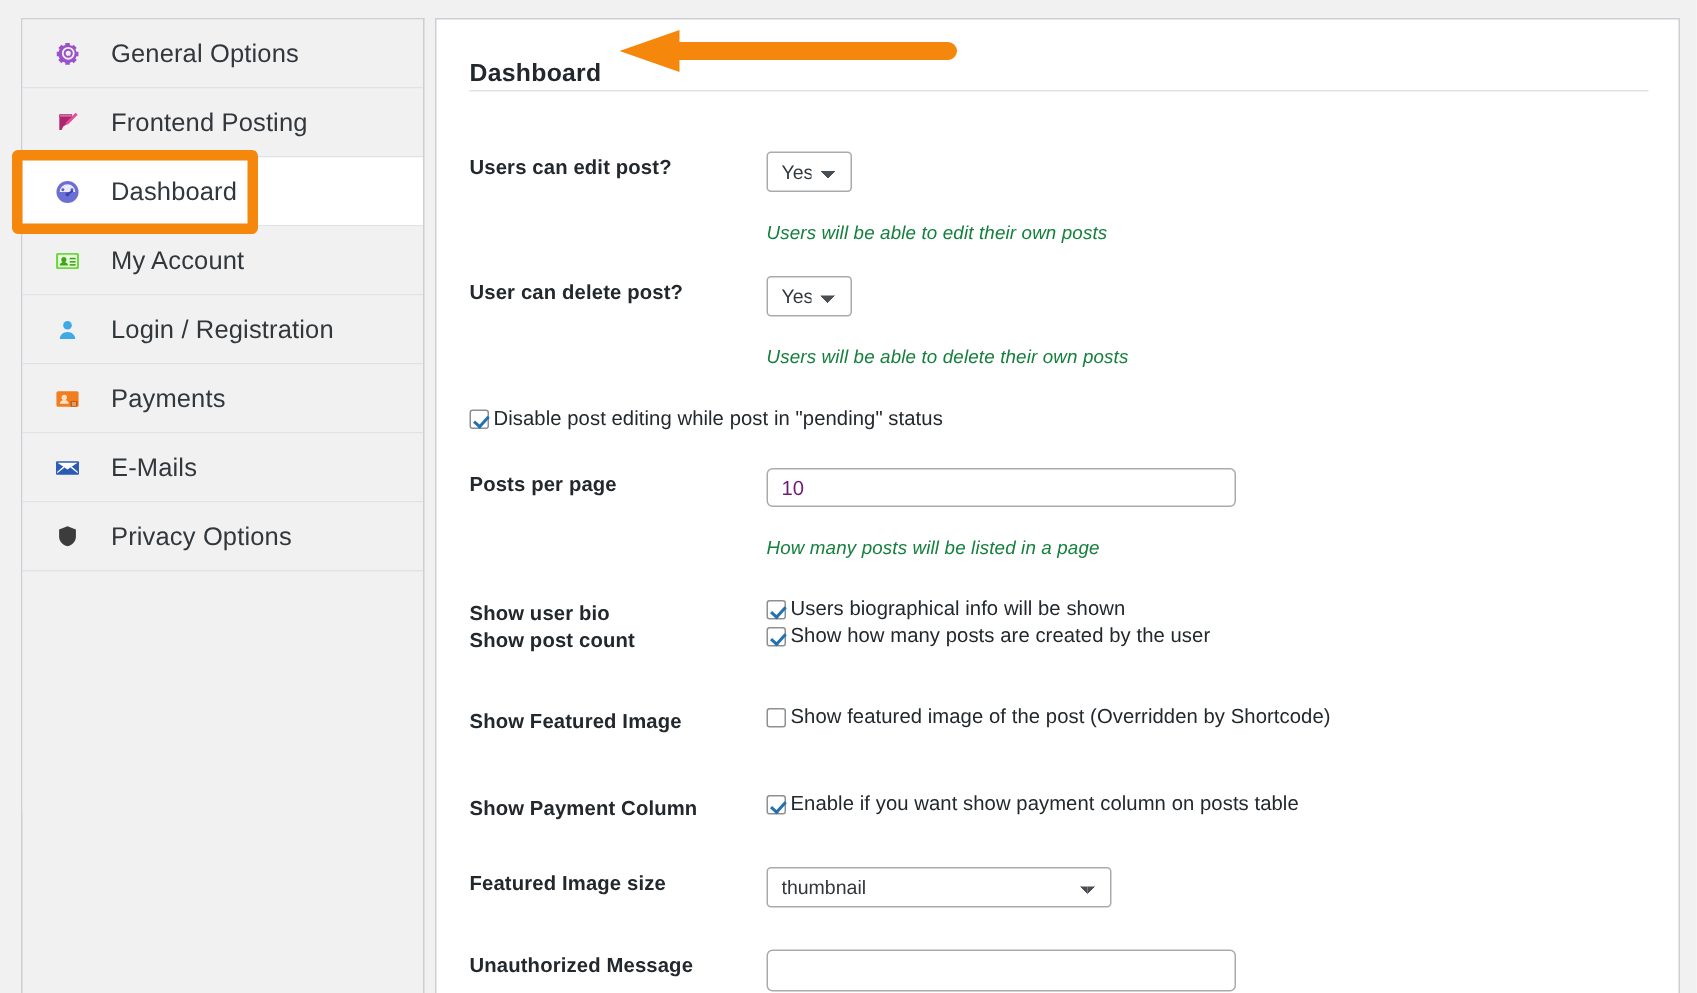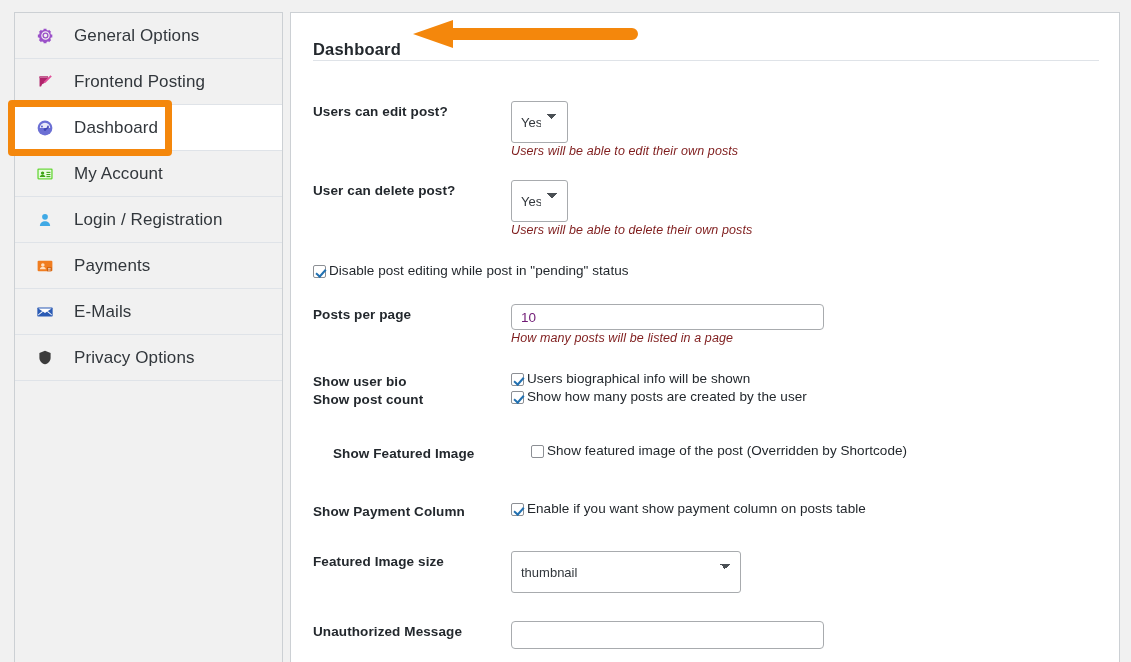--- a/index.html
+++ b/index.html
@@ -129,34 +129,34 @@
     letter-spacing: .1px;
     padding-top: 3px;
   }
   .row-field {
     flex: 1 1 auto;
     position: relative;
   }
   .help-text {
     font-size: 12.5px;
     font-style: italic;
-    color: #7f1d1d;
-    margin-top: 1px;
+    color: #15803d;
+    margin-top: 20px;
     letter-spacing: .1px;
   }
 
   
   select.ui-select {
     font-family: "Liberation Sans", sans-serif;
     font-size: 13px;
     color: #32373c;
     background: #ffffff;
     border: 1px solid #a8abae;
     border-radius: 3px;
-    height: 42px;
+    height: 27px;
     padding: 0 26px 0 9px;
     box-sizing: border-box;
     -webkit-appearance: none;
     -moz-appearance: none;
     appearance: none;
     cursor: pointer;
     background-image:
       linear-gradient(45deg, transparent 50%, #4a4f54 50%),
       linear-gradient(135deg, #4a4f54 50%, transparent 50%);
     background-position:
@@ -394,21 +394,21 @@
       <div class="form-row" style="">
         <div class="row-label">Show post count</div>
         <div class="row-field">
           <div class="check-line">
             <span class="cbox checked"></span>
             <span class="check-label">Show how many posts are created by the user</span>
           </div>
         </div>
       </div>
 
-      <div class="form-row" style="margin-top:36px;margin-left:20px;">
+      <div class="form-row" style="margin-top:36px;">
         <div class="row-label">Show Featured Image</div>
         <div class="row-field">
           <div class="check-line">
             <span class="cbox"></span>
             <span class="check-label">Show featured image of the post (Overridden by Shortcode)</span>
           </div>
         </div>
       </div>
 
       <div class="form-row" style="margin-top:40px;">

